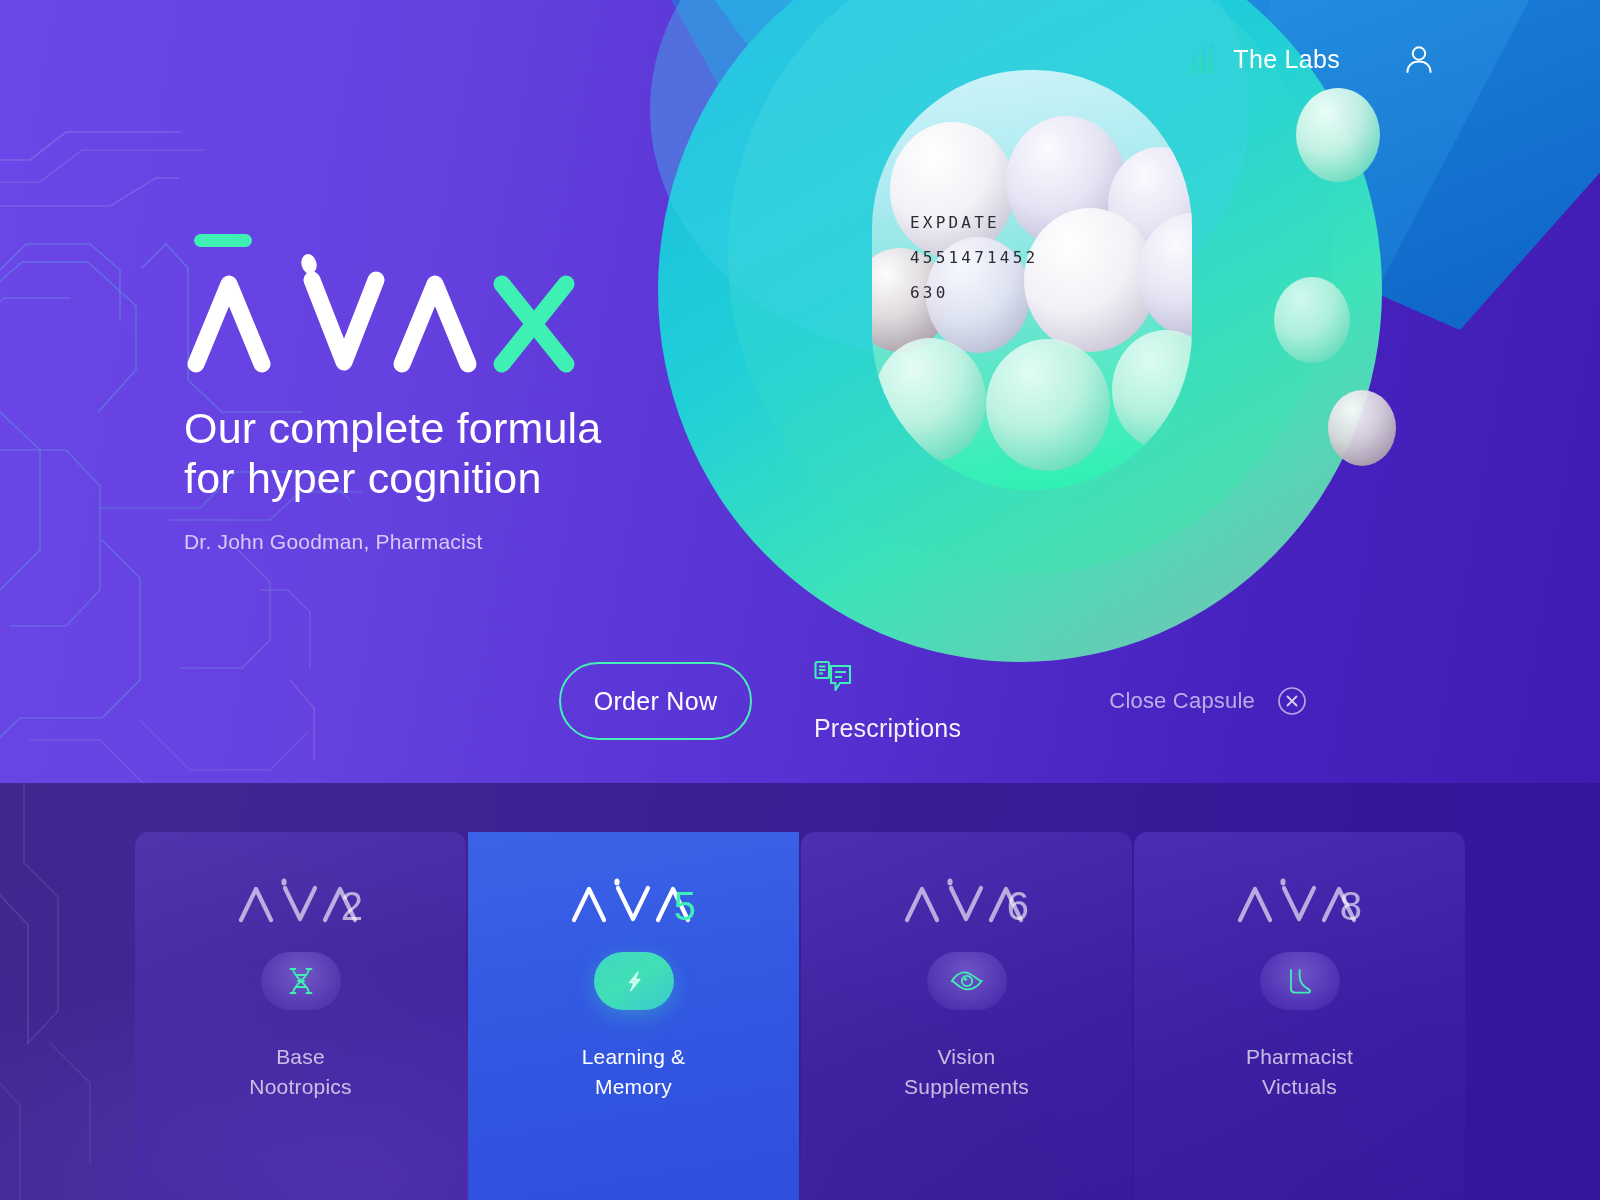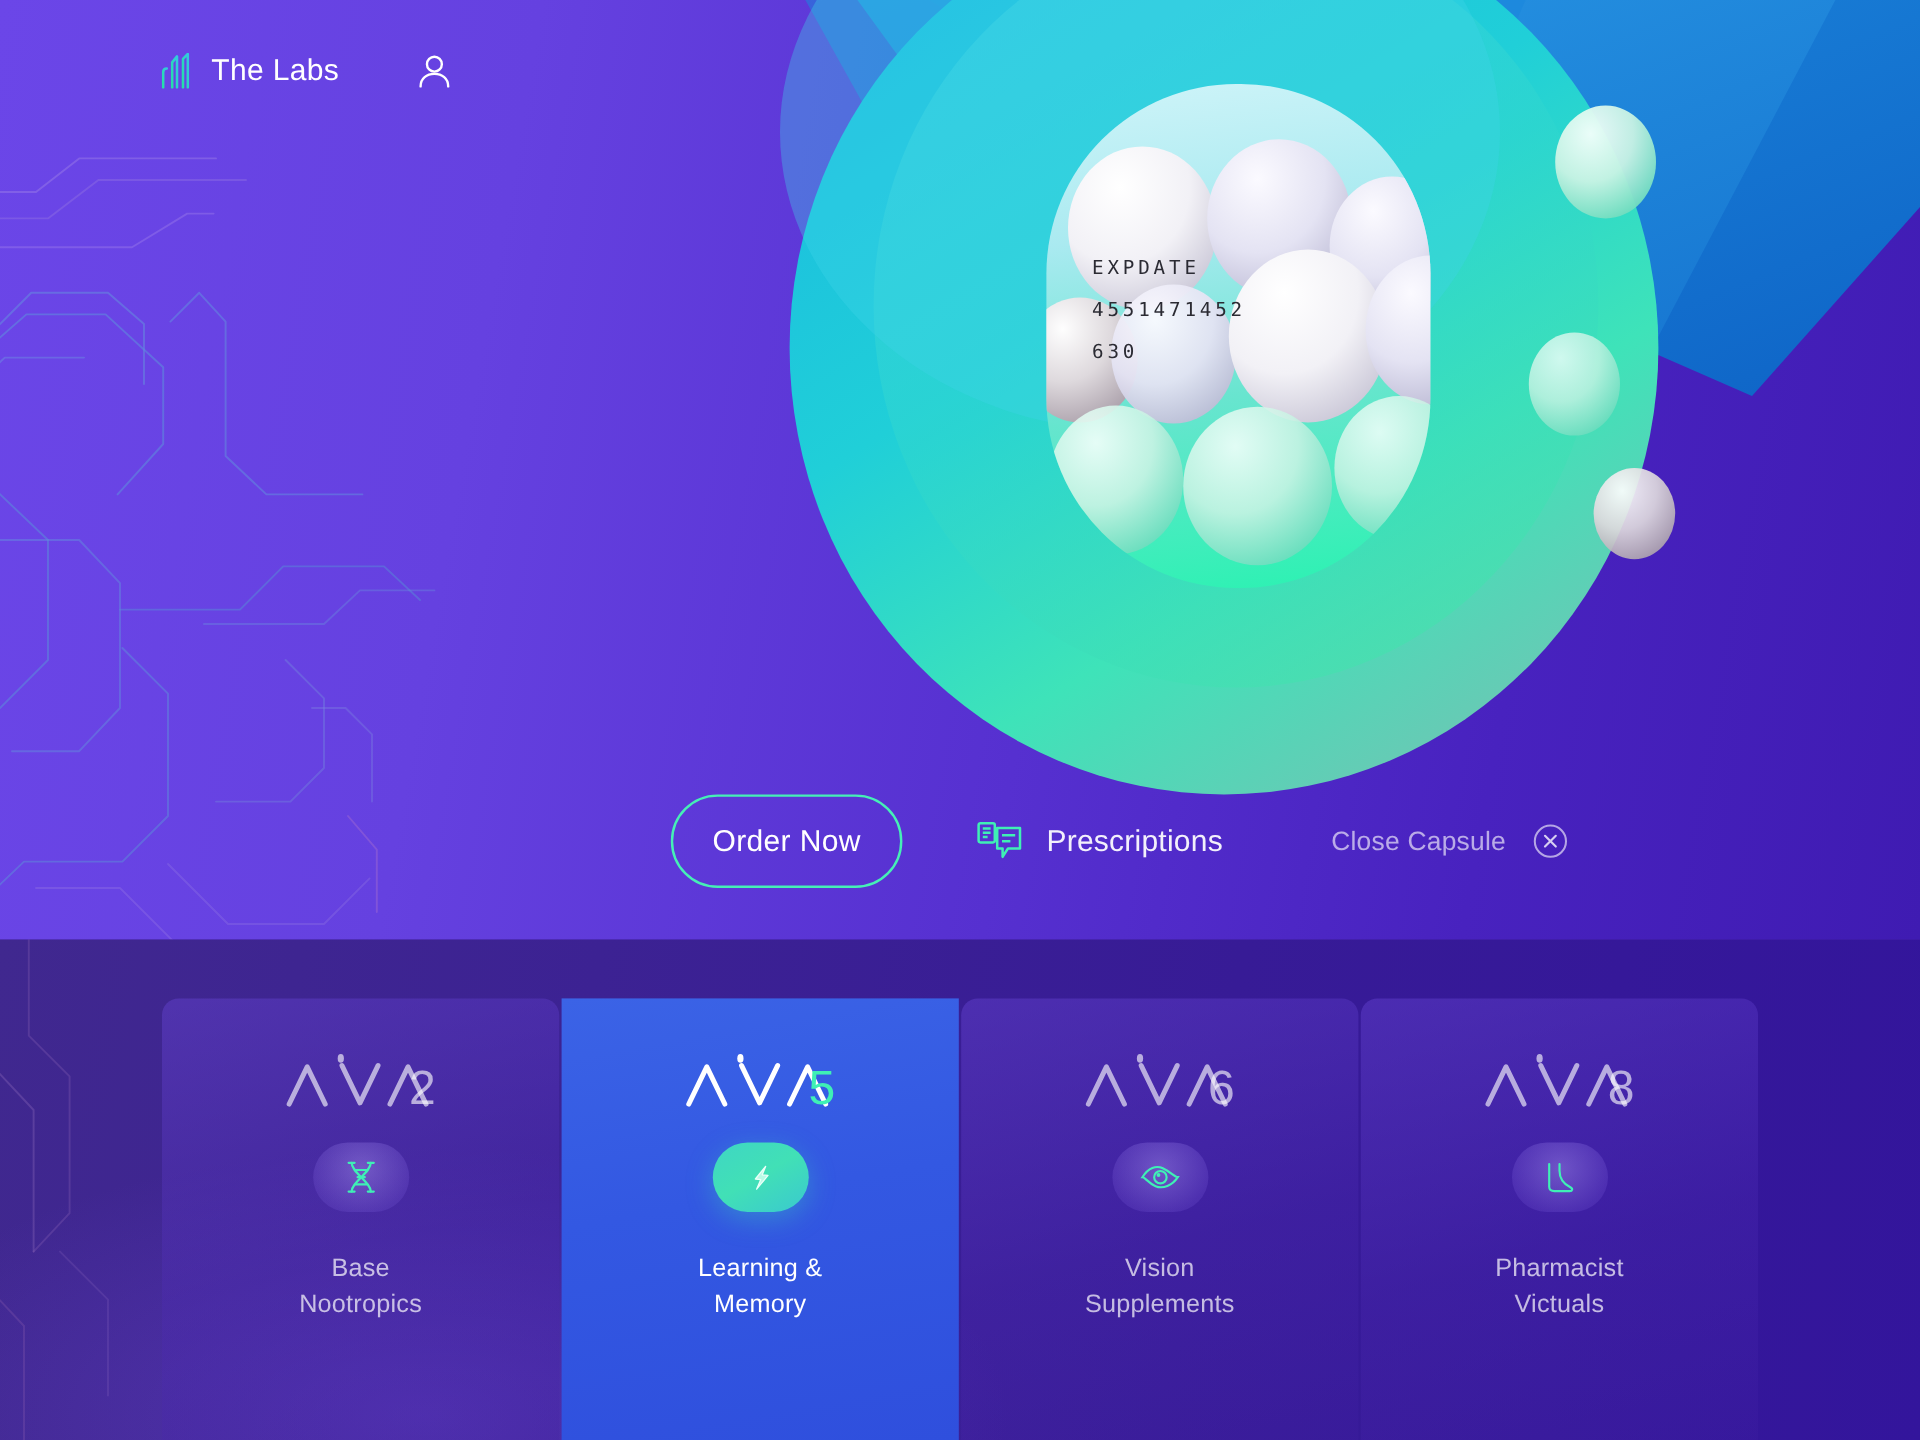--- a/index.html
+++ b/index.html
@@ -25,21 +25,21 @@
 
   
   .beam-wrap { position:absolute; inset:0; pointer-events:none; }
 
   
   .hero-art { position:absolute; left:600px; top:-140px; width:1010px; height:820px; pointer-events:none; }
 
   
   .nav {
     position:absolute; left:0; top:0; width:1436px; height:118px;
-    display:flex; align-items:center; z-index:20;
+    display:flex; align-items:center; z-index:20;justify-content:flex-end;
   }
   .brand { display:flex; align-items:center; gap:16px; margin-left:134px; }
   .brand-icon { width:26px; height:30px; display:block; }
   .brand-name { color:#ffffff; font-size:25px; font-weight:400; letter-spacing:.3px; white-space:nowrap; }
 
   .nav-links { display:flex; align-items:center; gap:0; margin-left:300px; }
   .nav-link {
     color:rgba(255,255,255,.93); font-size:24px; font-weight:400; letter-spacing:.2px;
     white-space:nowrap; text-decoration:none; padding:0 45px; cursor:pointer;
   }
@@ -68,21 +68,21 @@
     display:flex; align-items:center;
   }
   .btn-order {
     margin-left:559px;
     width:193px; height:78px; border-radius:40px;
     border:2.5px solid #46efb6; background:transparent;
     color:#ffffff; font-size:25px; font-weight:300; letter-spacing:.3px;
     font-family:"Liberation Sans", sans-serif;
     display:flex; align-items:center; justify-content:center; cursor:pointer;
   }
-  .link-presc { margin-left:62px; display:flex; align-items:center; gap:20px; cursor:pointer; }
+  .link-presc { margin-left:62px; display:flex; align-items:flex-start; gap:20px; cursor:pointer;flex-direction:column; }
   .presc-label { color:rgba(255,255,255,.93); font-size:25px; font-weight:300; letter-spacing:.2px; white-space:nowrap; }
 
   .close-cap { margin-left:auto; margin-right:145px; display:flex; align-items:center; gap:22px; cursor:pointer; }
   .close-label { color:rgba(255,255,255,.62); font-size:22px; font-weight:300; letter-spacing:.2px; white-space:nowrap; }
 
   
   .strip {
     position:absolute; left:0; top:783px; width:1600px; height:417px;
     background:linear-gradient(100deg,#40288f 0%, #3c2293 30%, #371b96 62%, #33159c 100%);
     overflow:hidden;
@@ -282,20 +282,46 @@
 
 
       <svg class="nav-avatar" viewBox="0 0 34 34">
         <g fill="none" stroke="#ffffff" stroke-width="2" stroke-linecap="round">
           <circle cx="17" cy="11.5" r="6.2"></circle>
           <path d="M5.5 30 C5.5 23.2 10.6 19.6 17 19.6 C23.4 19.6 28.5 23.2 28.5 30"></path>
         </g>
       </svg>
     </div>
 
+    <div class="hero-copy">
+      <div class="logotype">
+        <svg viewBox="0 0 400 160" width="400" height="160">
+
+          <rect x="10" y="12" width="58" height="13" rx="6.5" fill="#3ff0b5"></rect>
+          <g fill="none" stroke="#ffffff" stroke-width="17" stroke-linecap="round" stroke-linejoin="round">
+
+            <path d="M12 142 L45 62 L78 142"></path>
+
+            <path d="M128 58 L160 140 L192 58"></path>
+
+            <path d="M218 142 L251 62 L284 142"></path>
+          </g>
+
+          <ellipse cx="125" cy="42" rx="7.5" ry="10" fill="#ffffff" transform="rotate(-14 125 42)"></ellipse>
+
+          <g fill="none" stroke="#3ff0b5" stroke-width="17" stroke-linecap="round">
+            <path d="M318 62 L382 142"></path>
+            <path d="M382 62 L318 142"></path>
+          </g>
+        </svg>
+      </div>
+      <div class="headline">Our complete formula
+for hyper cognition</div>
+      <div class="byline">Dr. John Goodman, Pharmacist</div>
+    </div>
 
     <div class="cta-row">
       <button class="btn-order">Order Now</button>
 
       <div class="link-presc">
         <svg width="38" height="34" viewBox="0 0 38 34">
           <g fill="none" stroke="#3ff0b5" stroke-width="2.1" stroke-linejoin="round">
             <rect x="1.5" y="2" width="13.5" height="16" rx="1.5"></rect>
             <path d="M5 6.5 H11.5 M5 10 H11.5 M5 13.5 H9"></path>
             <path d="M17 6 H36 V23 H26 L21.5 30 V23 H17 Z"></path>

